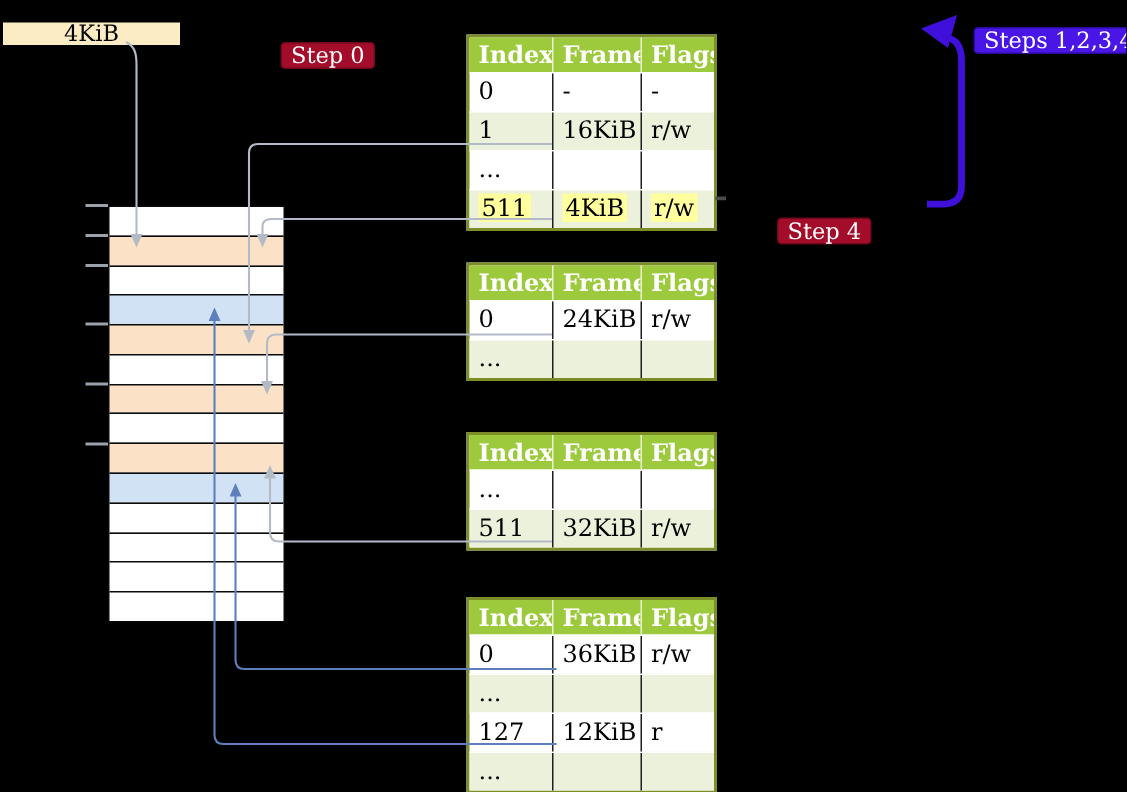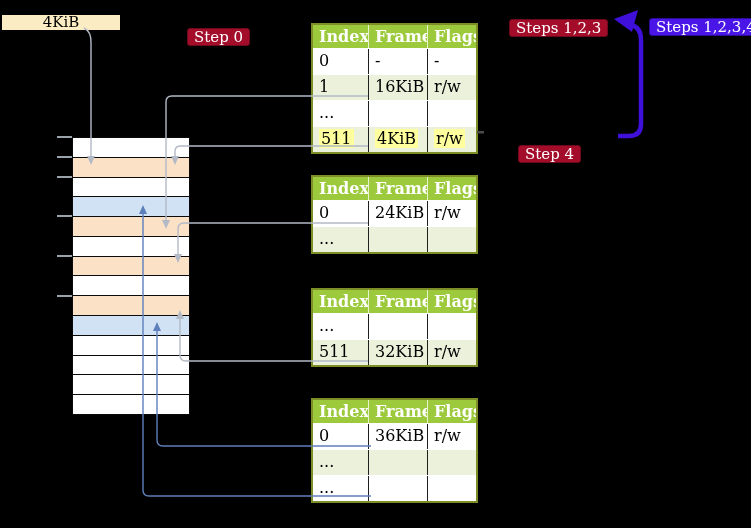--- a/index.html
+++ b/index.html
@@ -59,21 +59,20 @@
   .dash{fill:#4a4a4a;}
 </style>
 </head>
 <body>
 
 <div class="stage">
 
   <div class="frame-label">4KiB</div>
 
   <div class="badge red" id="b-step0">Step 0</div>
-  <div class="badge red" id="b-steps123">Steps 1,2,3</div>
   <div class="badge blue" id="b-steps1234">Steps 1,2,3,4</div>
   <div class="badge red" id="b-step4">Step 4</div>
 
   <div class="memcol">
     <div class="mem-row" data-type="free"></div>
     <div class="mem-row" data-type="page_table"></div>
     <div class="mem-row" data-type="free"></div>
     <div class="mem-row" data-type="mapped_page"></div>
     <div class="mem-row" data-type="page_table"></div>
     <div class="mem-row" data-type="free"></div>
@@ -165,20 +164,25 @@
     </div>
     <div class="trow">
       <div class="td ci">0</div>
       <div class="td cf">36KiB</div>
       <div class="td cg">r/w</div>
     </div>
     <div class="trow">
       <div class="td ci">...</div>
       <div class="td cf"></div>
       <div class="td cg"></div>
+    </div>
+    <div class="trow">
+      <div class="td ci">127</div>
+      <div class="td cf">12KiB</div>
+      <div class="td cg">r</div>
     </div>
     <div class="trow">
       <div class="td ci">...</div>
       <div class="td cf"></div>
       <div class="td cg"></div>
     </div>
   </div>
 
   <svg class="overlay" width="751" height="528" viewBox="0 0 751 528">
     <defs>

